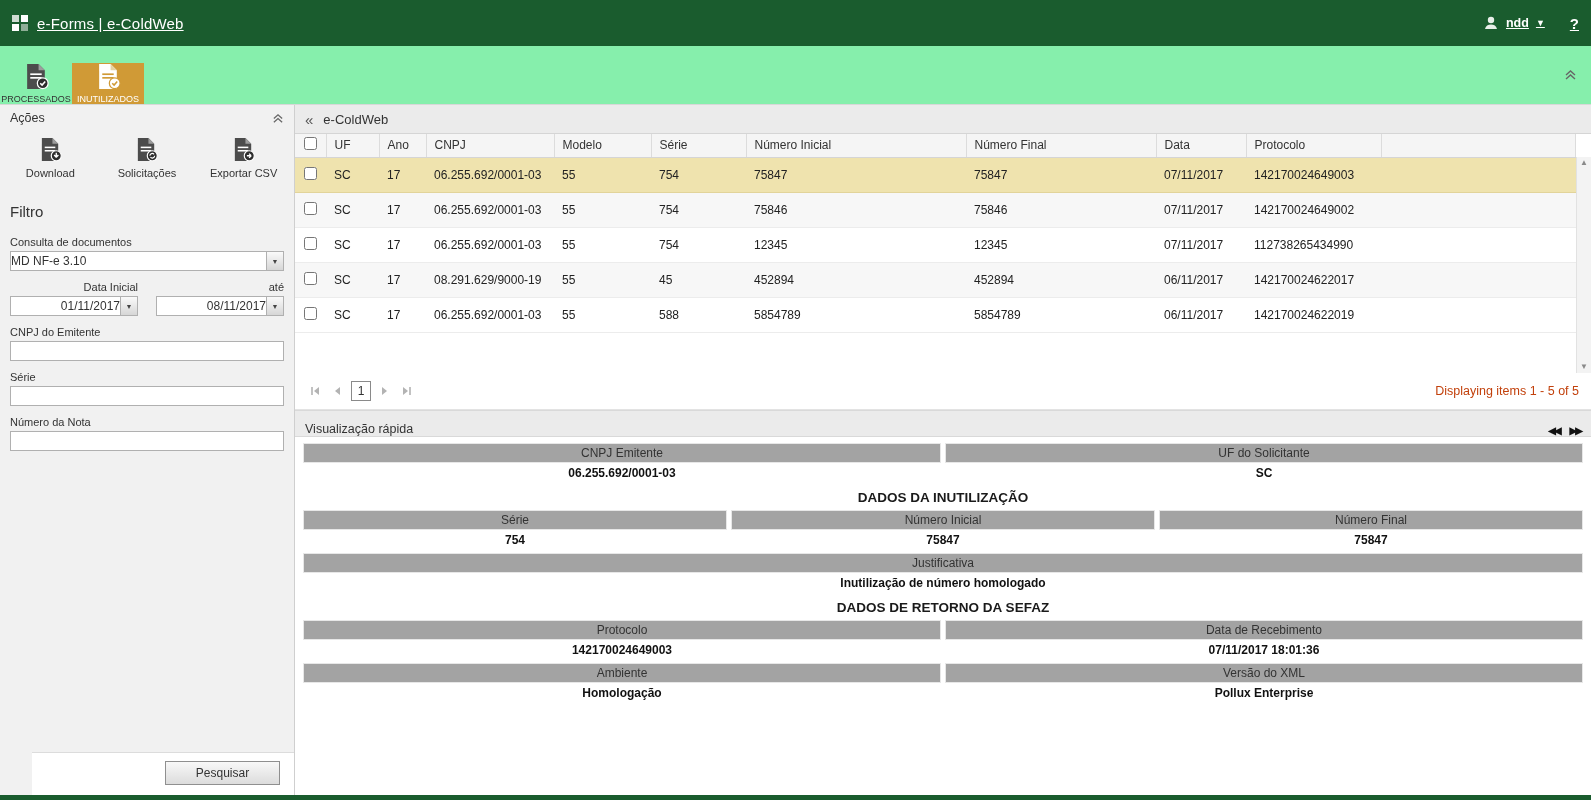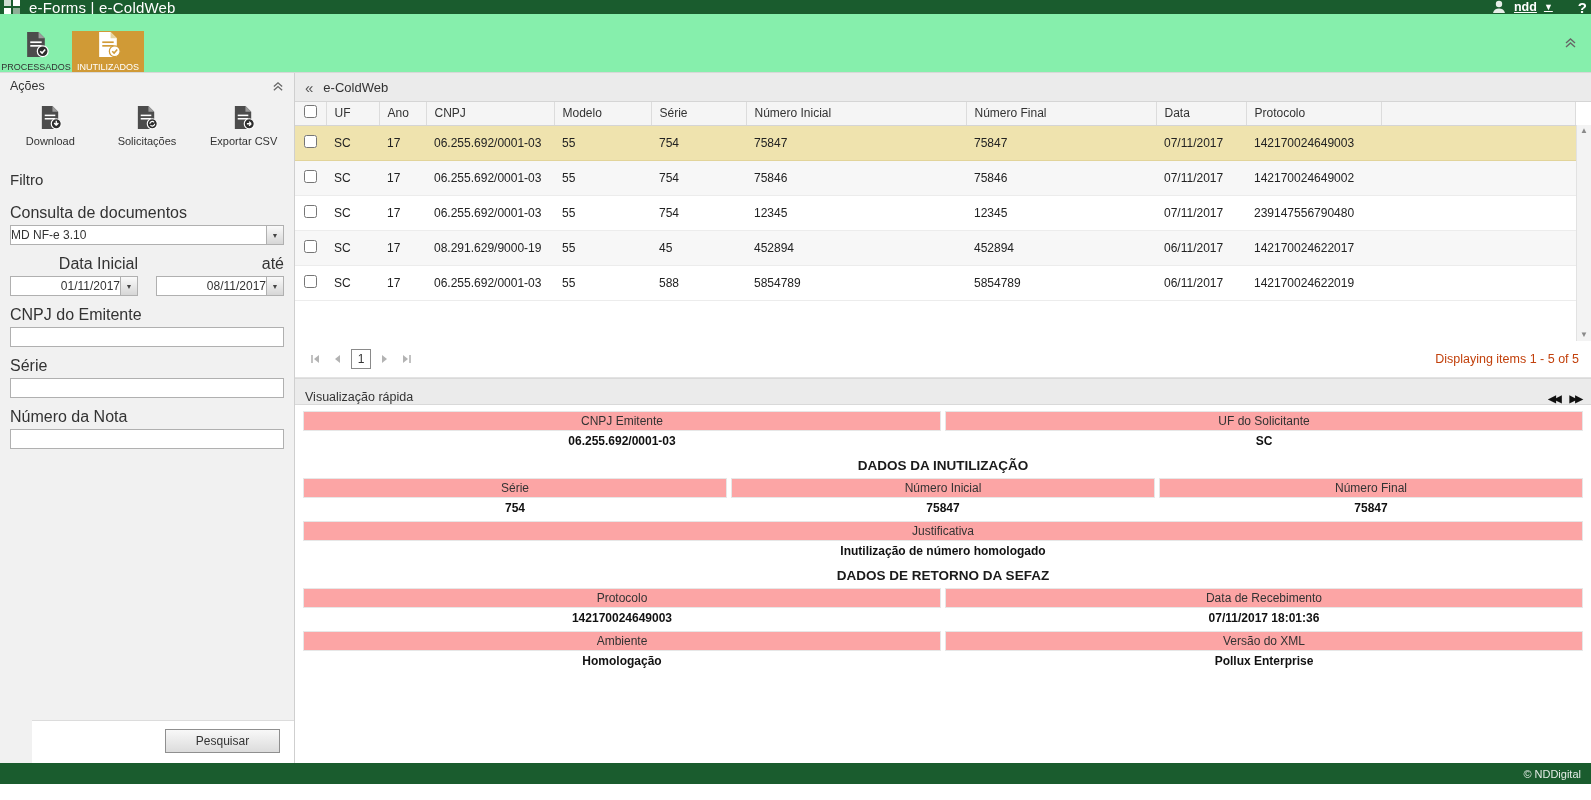--- a/index.html
+++ b/index.html
@@ -1,20 +1,20 @@
 <!DOCTYPE html>
 <html><head>
 <meta charset="utf-8">
 <style>
   * { box-sizing: border-box; margin: 0; padding: 0; }
   html,body { width:1591px; height:800px; overflow:hidden; }
   body { font-family:"Liberation Sans", sans-serif; font-size:12px; color:#333; background:#fff; }
 
   
-  .topbar { height:14px; background:#1a5c2e; display:flex; align-items:center; padding:0 4px; gap:9px; color:#fff;text-decoration:underline; }
+  .topbar { height:46px; background:#1a5c2e; display:flex; align-items:center; padding:0 12px; gap:9px; color:#fff;text-decoration:underline; }
   .logo { display:grid; grid-template-columns:7px 7px; grid-template-rows:7px 7px; gap:2px; }
   .logo i { display:block; }
   .logo i:nth-child(1){ background:#cfdcd2; }
   .logo i:nth-child(2){ background:#ffffff; }
   .logo i:nth-child(3){ background:#ffffff; }
   .logo i:nth-child(4){ background:#8fae97; }
   .app-title { font-size:15px; letter-spacing:.2px; }
   .topbar-right { margin-left:auto; display:flex; align-items:center; gap:7px; font-size:13px; }
   .user-name { font-weight:bold; font-size:12.5px; }
   .caret { font-size:9px; margin-right:18px; }
@@ -30,21 +30,21 @@
   .content { display:flex; height:690px; }
   .sidebar { width:295px; background:#f1f1f1; border-right:1px solid #cfcfcf; display:flex; flex-direction:column; }
   .main { flex:1; background:#fff; display:flex; flex-direction:column; overflow:hidden; }
 
   
   .side-header { display:flex; align-items:center; justify-content:space-between; padding:6px 10px; font-size:12.5px; color:#333; }
   .actions-row { display:flex; justify-content:space-around; padding:6px 2px 16px; }
   .action-item { width:92px; display:flex; flex-direction:column; align-items:center; gap:5px; font-size:11px; color:#333; cursor:pointer; text-align:center; }
   .filter-header { padding:8px 10px 6px; font-size:15px; }
   .filter-form { padding:0 10px; }
-  .f-label { margin:10px 0 3px; font-size:16px; color:#333; }
+  .f-label { margin:10px 0 3px; font-size:11px; color:#333; }
   .combo { display:flex; align-items:center; height:20px; background:#fff; border:1px solid #b0b0b0; font-size:12px; }
   .combo .combo-text { padding-left:0; flex:1; white-space:nowrap; overflow:hidden; }
   .combo-btn { width:17px; height:100%; background:linear-gradient(#fafafa,#d6d6d6); border-left:1px solid #b0b0b0; display:flex; align-items:center; justify-content:center; font-size:7px; color:#444; cursor:pointer; }
   .dates-row { display:flex; gap:18px;text-align:right; }
   .dates-row .date-col { width:132px; }
   .txt-input { width:100%; height:20px; border:1px solid #b0b0b0; background:#fff; font-family:inherit; font-size:12px; padding:0 4px; color:#222; }
   .sidebar-footer { margin-top:auto; background:#fff; border-top:1px solid #dcdcdc; padding:8px 14px 10px; display:flex; justify-content:flex-end;margin-left:32px; }
   .btn { min-width:115px; height:24px; background:linear-gradient(#f8f8f8,#dcdcdc); border:1px solid #8f8f8f; font-family:inherit; font-size:12px; color:#333; cursor:pointer; }
 
   
@@ -69,21 +69,21 @@
   .pg-page { width:20px; height:20px; border:1px solid #8a8a8a; background:#fff; display:flex; align-items:center; justify-content:center; font-size:12px; cursor:pointer; }
   .pg-status { margin-left:auto; font-size:12.5px; color:#c2410c; }
 
   .qv-header { height:27px; background:#ebebeb; border-top:1px solid #d9d9d9; border-bottom:1px solid #d9d9d9; display:flex; align-items:flex-end; padding:0 10px; font-size:12.5px; color:#333; flex:none; }
   .qv-nav { margin-left:auto; display:flex; gap:10px; }
   .qv-nav span { font-size:10px; font-weight:bold; color:#111; letter-spacing:-2px; cursor:pointer; }
 
   .quickview { padding:6px 8px 0; }
   .qv-row { display:flex; gap:4px; margin-bottom:2px; }
   .qv-cell { flex:1; text-align:center; }
-  .qv-label { background:#fca5a5; border:1px solid #e7e7e7; padding:2px 0; font-size:12px; color:#333; }
+  .qv-label { background:#a3a3a3; border:1px solid #e7e7e7; padding:2px 0; font-size:12px; color:#333; }
   .qv-value { font-weight:bold; padding:3px 0 4px; font-size:12px; color:#111; }
   .qv-section { text-align:center; font-weight:bold; font-size:13.5px; color:#1a1a1a; padding:4px 0 5px; }
 
   
   .footer { height:21px; background:#1a5c2e; display:flex; align-items:center; justify-content:flex-end; padding:0 10px; color:#e4ece6; font-size:11px; }
 
   svg { display:block; }
 </style>
 </head>
 <body>
@@ -303,21 +303,21 @@
           <tr>
             <td class="chk"><input type="checkbox" style=""></td>
             <td>SC</td>
             <td>17</td>
             <td>06.255.692/0001-03</td>
             <td>55</td>
             <td>754</td>
             <td>12345</td>
             <td>12345</td>
             <td>07/11/2017</td>
-            <td>239147556790480</td>
+            <td>112738265434990</td>
             <td></td>
           </tr>
           <tr class="stripe">
             <td class="chk"><input type="checkbox" style=""></td>
             <td>SC</td>
             <td>17</td>
             <td>08.291.629/9000-19</td>
             <td>55</td>
             <td>45</td>
             <td>452894</td>

